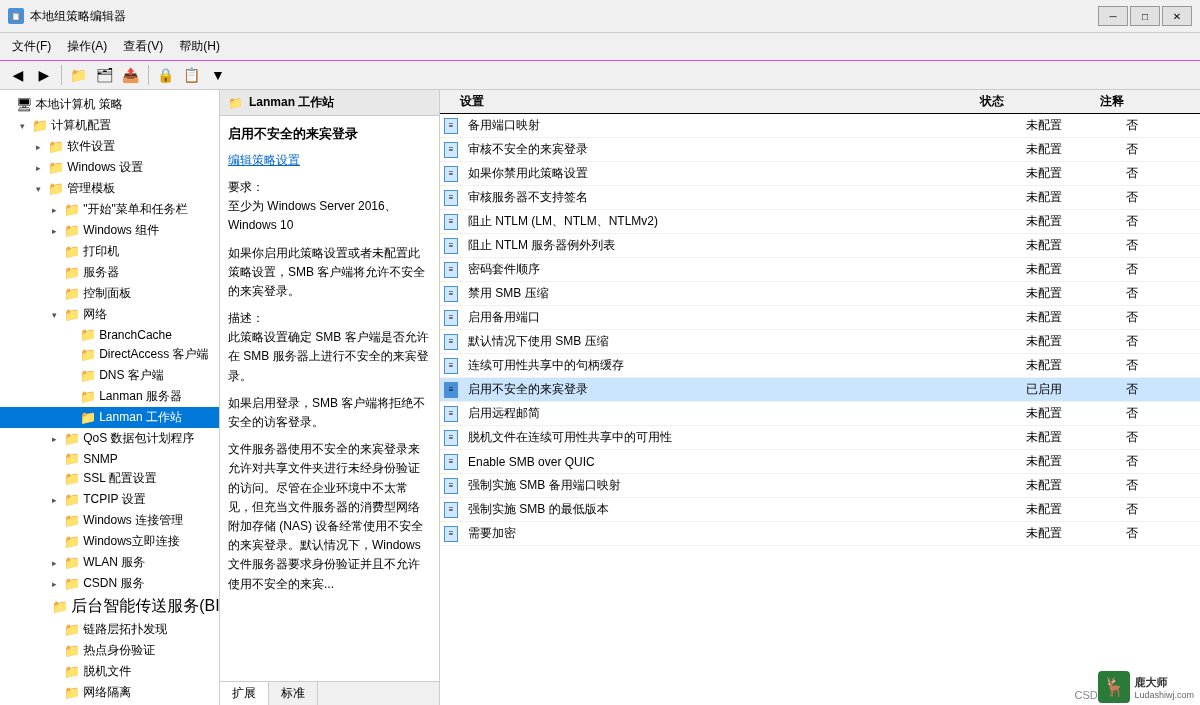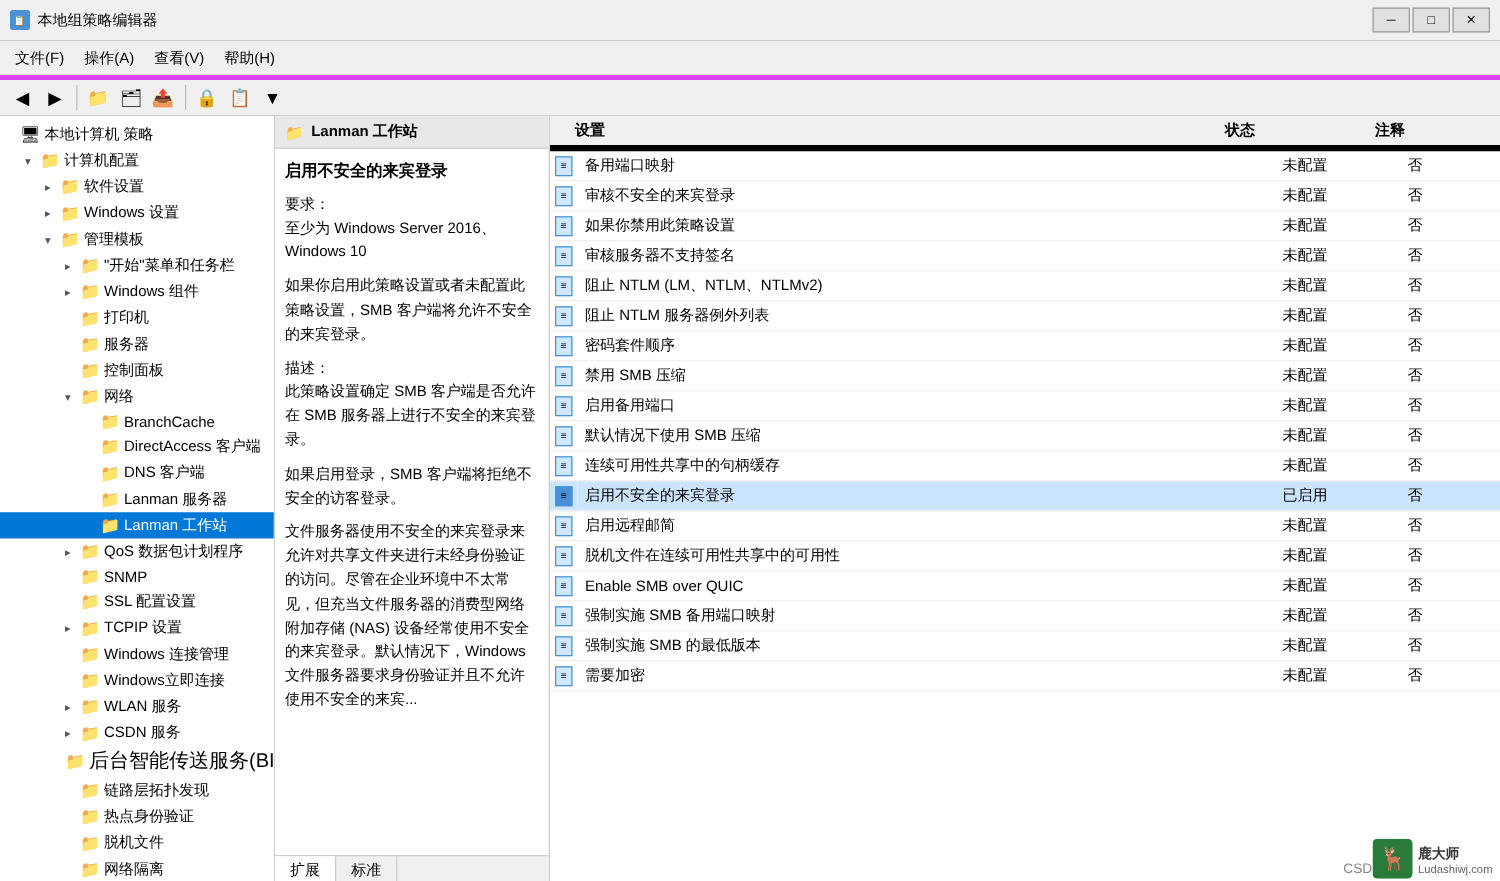--- a/index.html
+++ b/index.html
@@ -15,21 +15,21 @@
     .title-bar-left { display: flex; align-items: center; gap: 6px; font-size: 12px; }
     .title-bar-icon { width: 16px; height: 16px; background: #4a90d9; border-radius: 2px; display: inline-flex; align-items: center; justify-content: center; color: white; font-size: 8px; }
     .title-bar-controls { display: flex; gap: 2px; }
     .title-btn { width: 30px; height: 20px; border: 1px solid #999; background: #e1e1e1; cursor: pointer; font-size: 10px; display: flex; align-items: center; justify-content: center; }
 
     
     .menu-bar {
       background: #f0f0f0;
       display: flex; align-items: flex-start; gap: 0;
       padding: 2px 4px;
-      border-bottom: 4px solid #d946ef;
+      border-bottom: 1px solid #d946ef;
     }
     .menu-item { padding: 3px 8px; cursor: pointer; font-size: 12px; }
 
     
     .toolbar {
       background: #f0f0f0;
       display: flex; align-items: center; gap: 2px;
       padding: 3px 6px;
       border-bottom: 1px solid #ccc;
     }
@@ -104,21 +104,21 @@
     .right-panel {
       flex: 1;
       background: #fff;
       display: flex;
       flex-direction: column;
       overflow: hidden;
     }
     .right-header {
       display: flex;
       background: #f0f0f0;
-      border-bottom: 5px solid #000000;
+      border-bottom: 1px solid #000000;
       padding: 3px 0;
       font-size: 12px;
       font-weight: bold;
     }
     .right-col-setting { flex: 1; padding-left: 20px; }
     .right-col-status { width: 120px; }
     .right-col-note { width: 100px; }
 
     .right-table { width: 100%; overflow-y: auto; flex: 1; }
     table { width: 100%; border-collapse: collapse; font-size: 12px; }
@@ -349,20 +349,21 @@
       </div>
   </div>
 
   <div class="center-panel">
     <div class="center-header">
       <span style="color:#f0c040;">📁</span>
       <span>Lanman 工作站</span>
     </div>
     <div class="center-content">
       <h3>启用不安全的来宾登录</h3>
+      <p><a>编辑策略设置</a></p>
       <p>
         <span>要求：</span><br>
         <span>至少为 Windows Server 2016、Windows 10</span>
       </p>
       <p>如果你启用此策略设置或者未配置此策略设置，SMB 客户端将允许不安全的来宾登录。</p>
       <p>
         <span>描述：</span><br>
         <span>此策略设置确定 SMB 客户端是否允许在 SMB 服务器上进行不安全的来宾登录。</span>
       </p>
       <p>如果启用登录，SMB 客户端将拒绝不安全的访客登录。</p>

